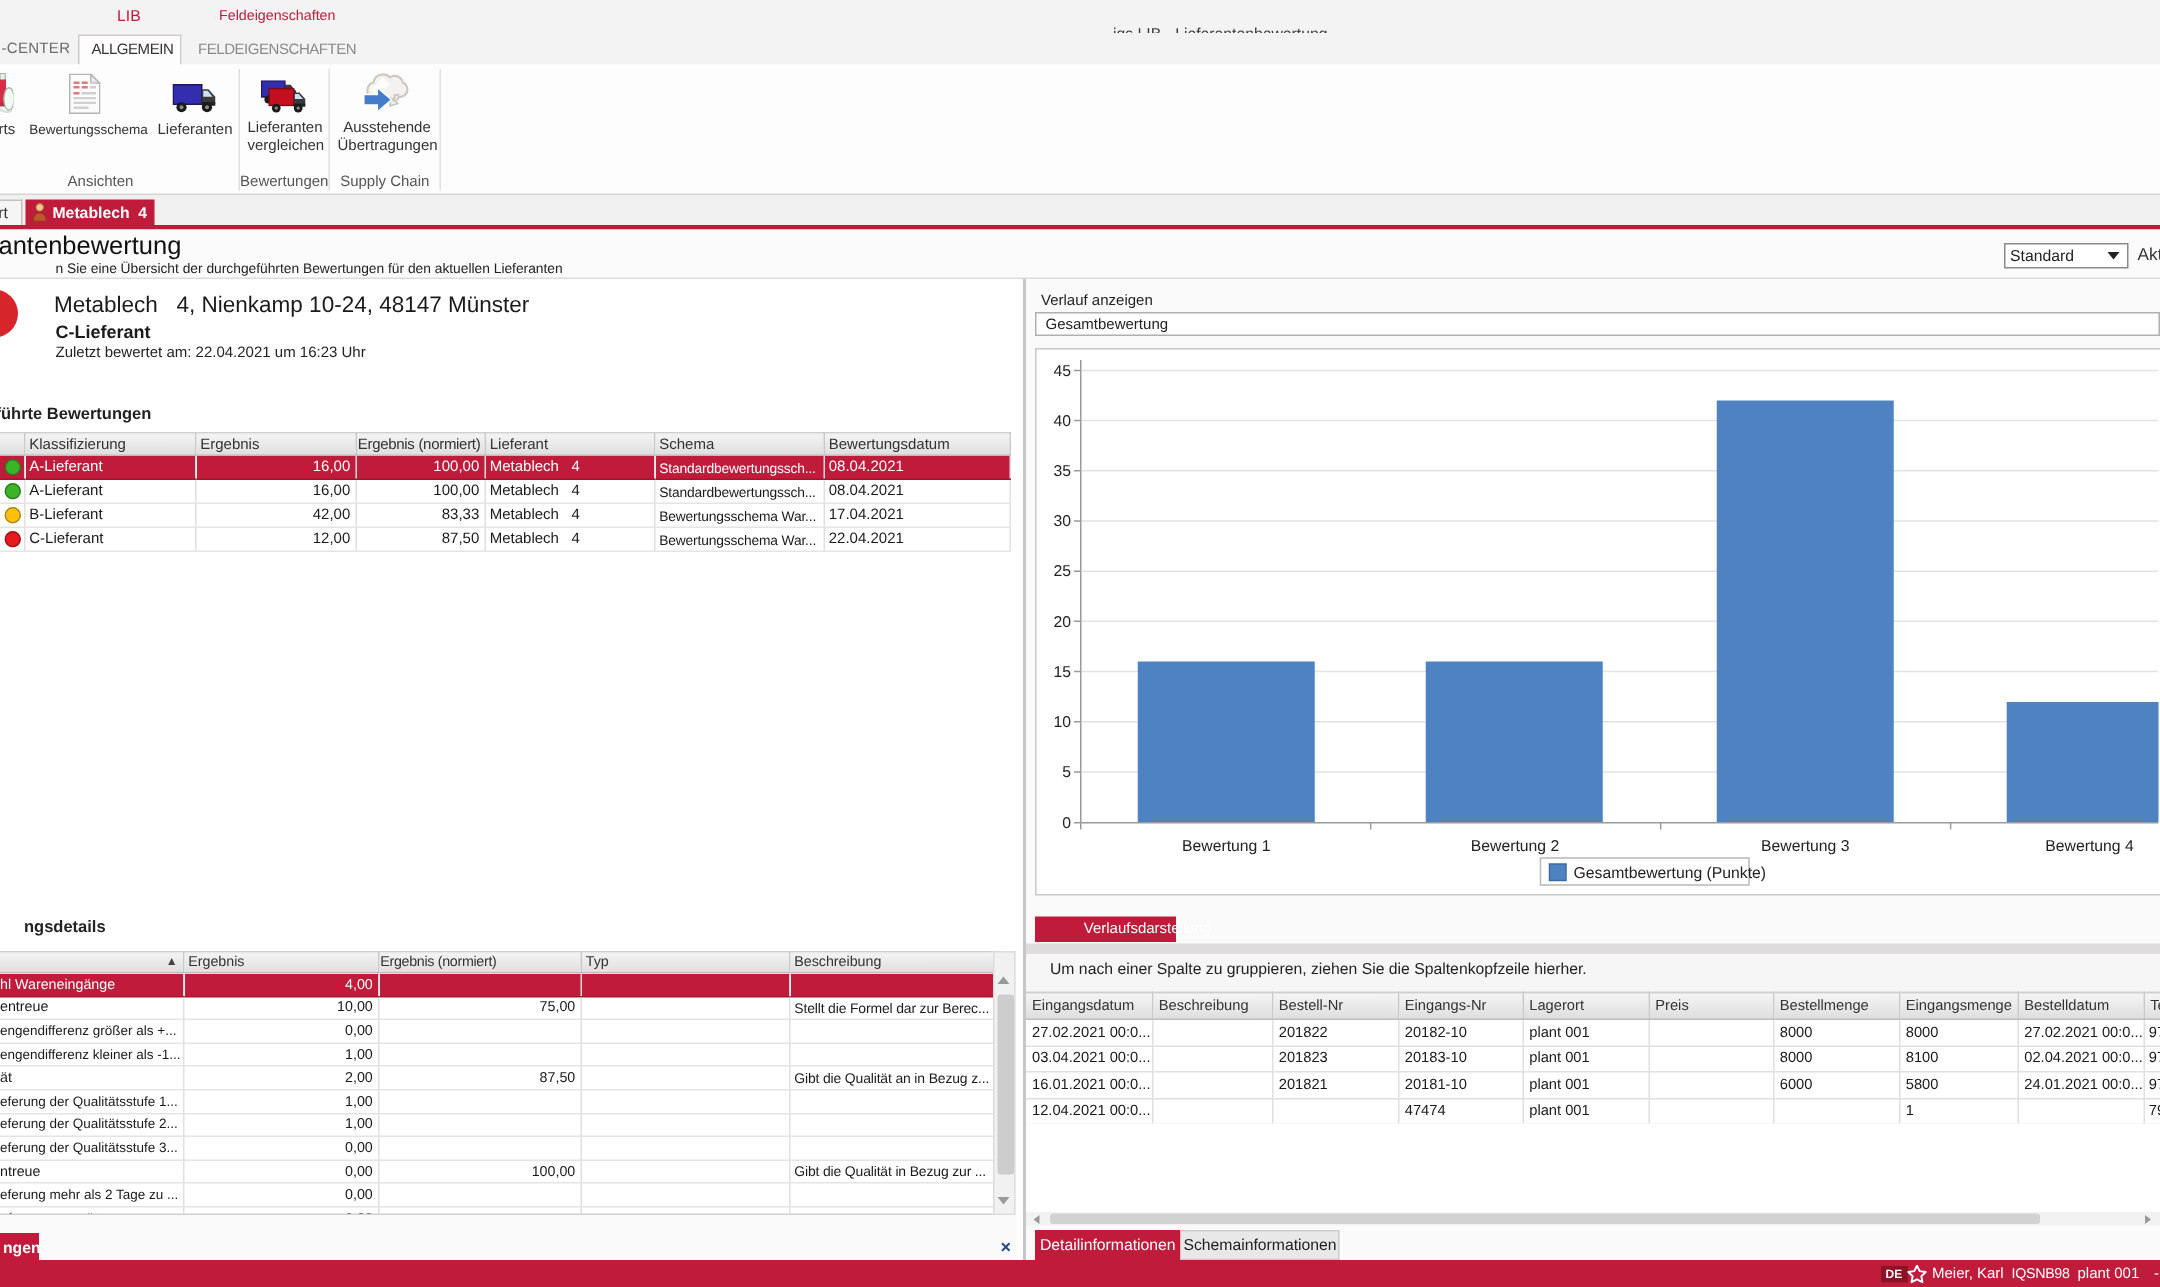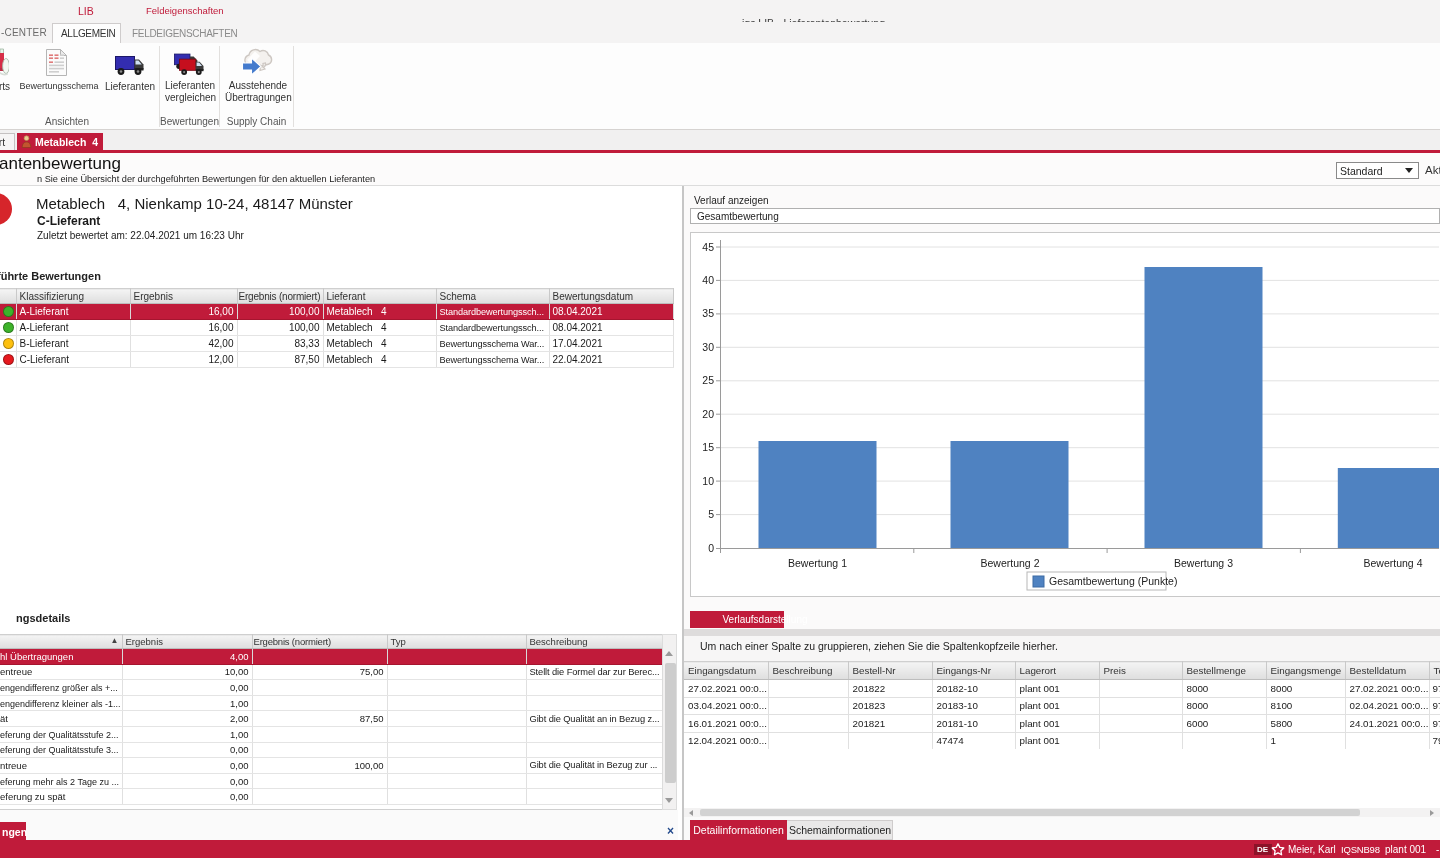--- a/index.html
+++ b/index.html
@@ -226,21 +226,21 @@
         </colgroup>
       <tbody>
           <tr class="hdr">
             <td><span style="float:right;color:#444;font-size:8px;">▲</span>&nbsp;</td>
             <td>Ergebnis</td>
             <td style="padding:0 1px;letter-spacing:-0.2px;">Ergebnis (normiert)</td>
             <td>Typ</td>
             <td>Beschreibung</td>
           </tr>
       <tr class="sel">
-            <td><span class="cutl">hl Übertragungen</span></td>
+            <td><span class="cutl">hl Wareneingänge</span></td>
             <td class="num">4,00</td>
             <td></td>
             <td></td>
             <td></td>
           </tr>
       <tr>
             <td><span class="cutl">entreue</span></td>
             <td class="num">10,00</td>
             <td class="num">75,00</td>
             <td></td>
@@ -259,20 +259,27 @@
             <td></td>
             <td></td>
             <td></td>
           </tr>
       <tr>
             <td><span class="cutl">ät</span></td>
             <td class="num">2,00</td>
             <td class="num">87,50</td>
             <td></td>
             <td style="font-size:9.3px;letter-spacing:-0.1px;">Gibt die Qualität an in Bezug z...</td>
+          </tr>
+      <tr>
+            <td><span class="cutl" style="font-size:9px;">eferung der Qualitätsstufe 1...</span></td>
+            <td class="num">1,00</td>
+            <td></td>
+            <td></td>
+            <td></td>
           </tr>
       <tr>
             <td><span class="cutl" style="font-size:9px;">eferung der Qualitätsstufe 2...</span></td>
             <td class="num">1,00</td>
             <td></td>
             <td></td>
             <td></td>
           </tr>
       <tr>
             <td><span class="cutl" style="font-size:9px;">eferung der Qualitätsstufe 3...</span></td>

